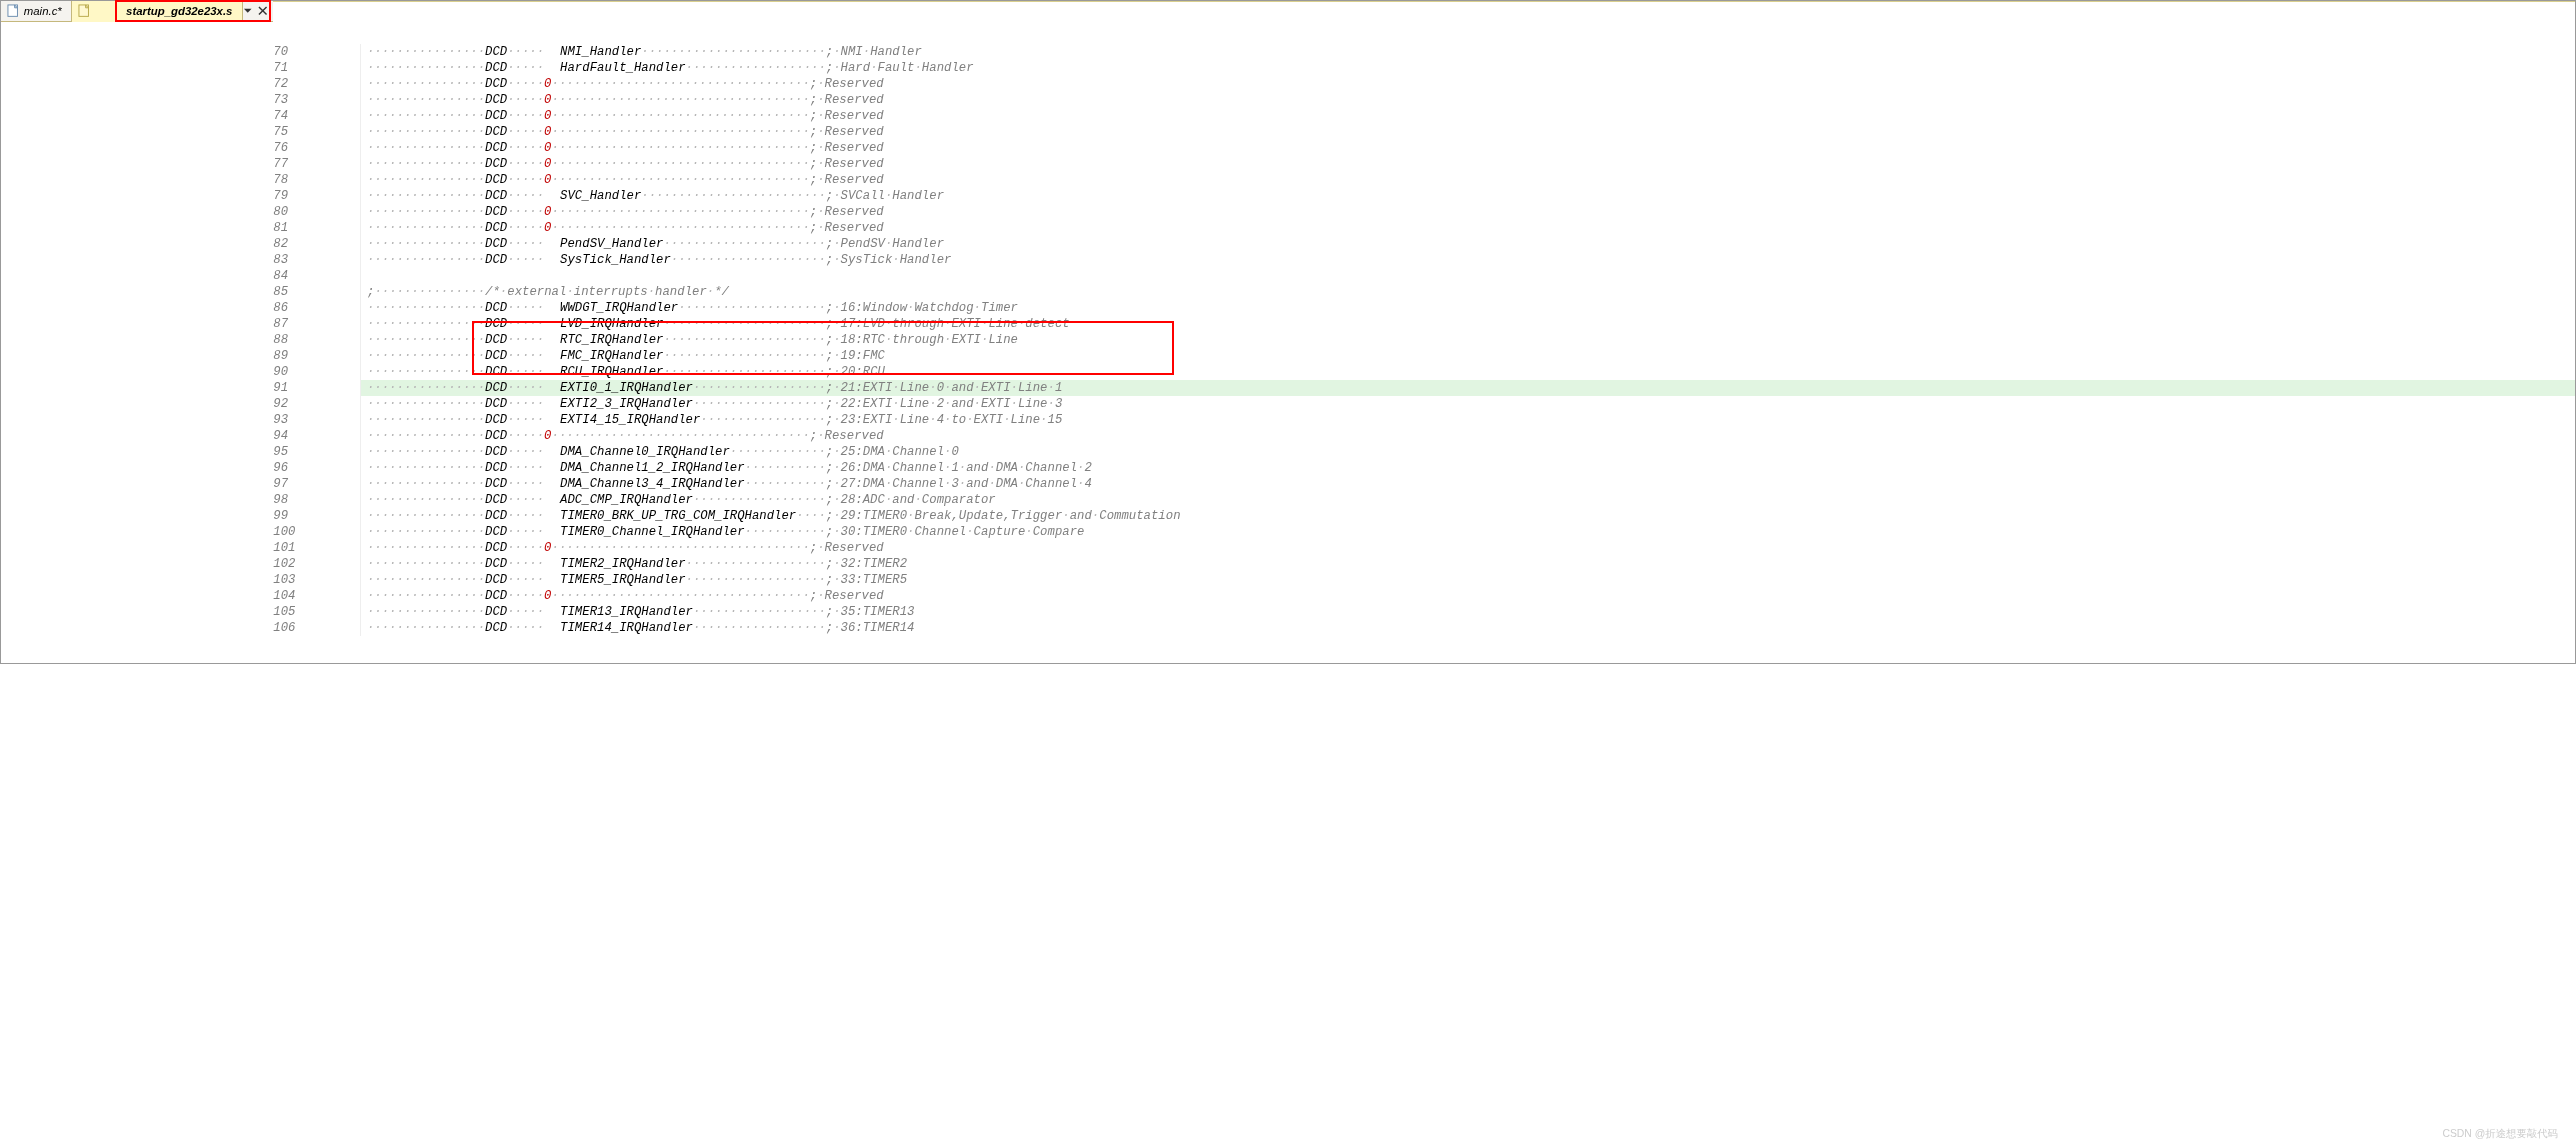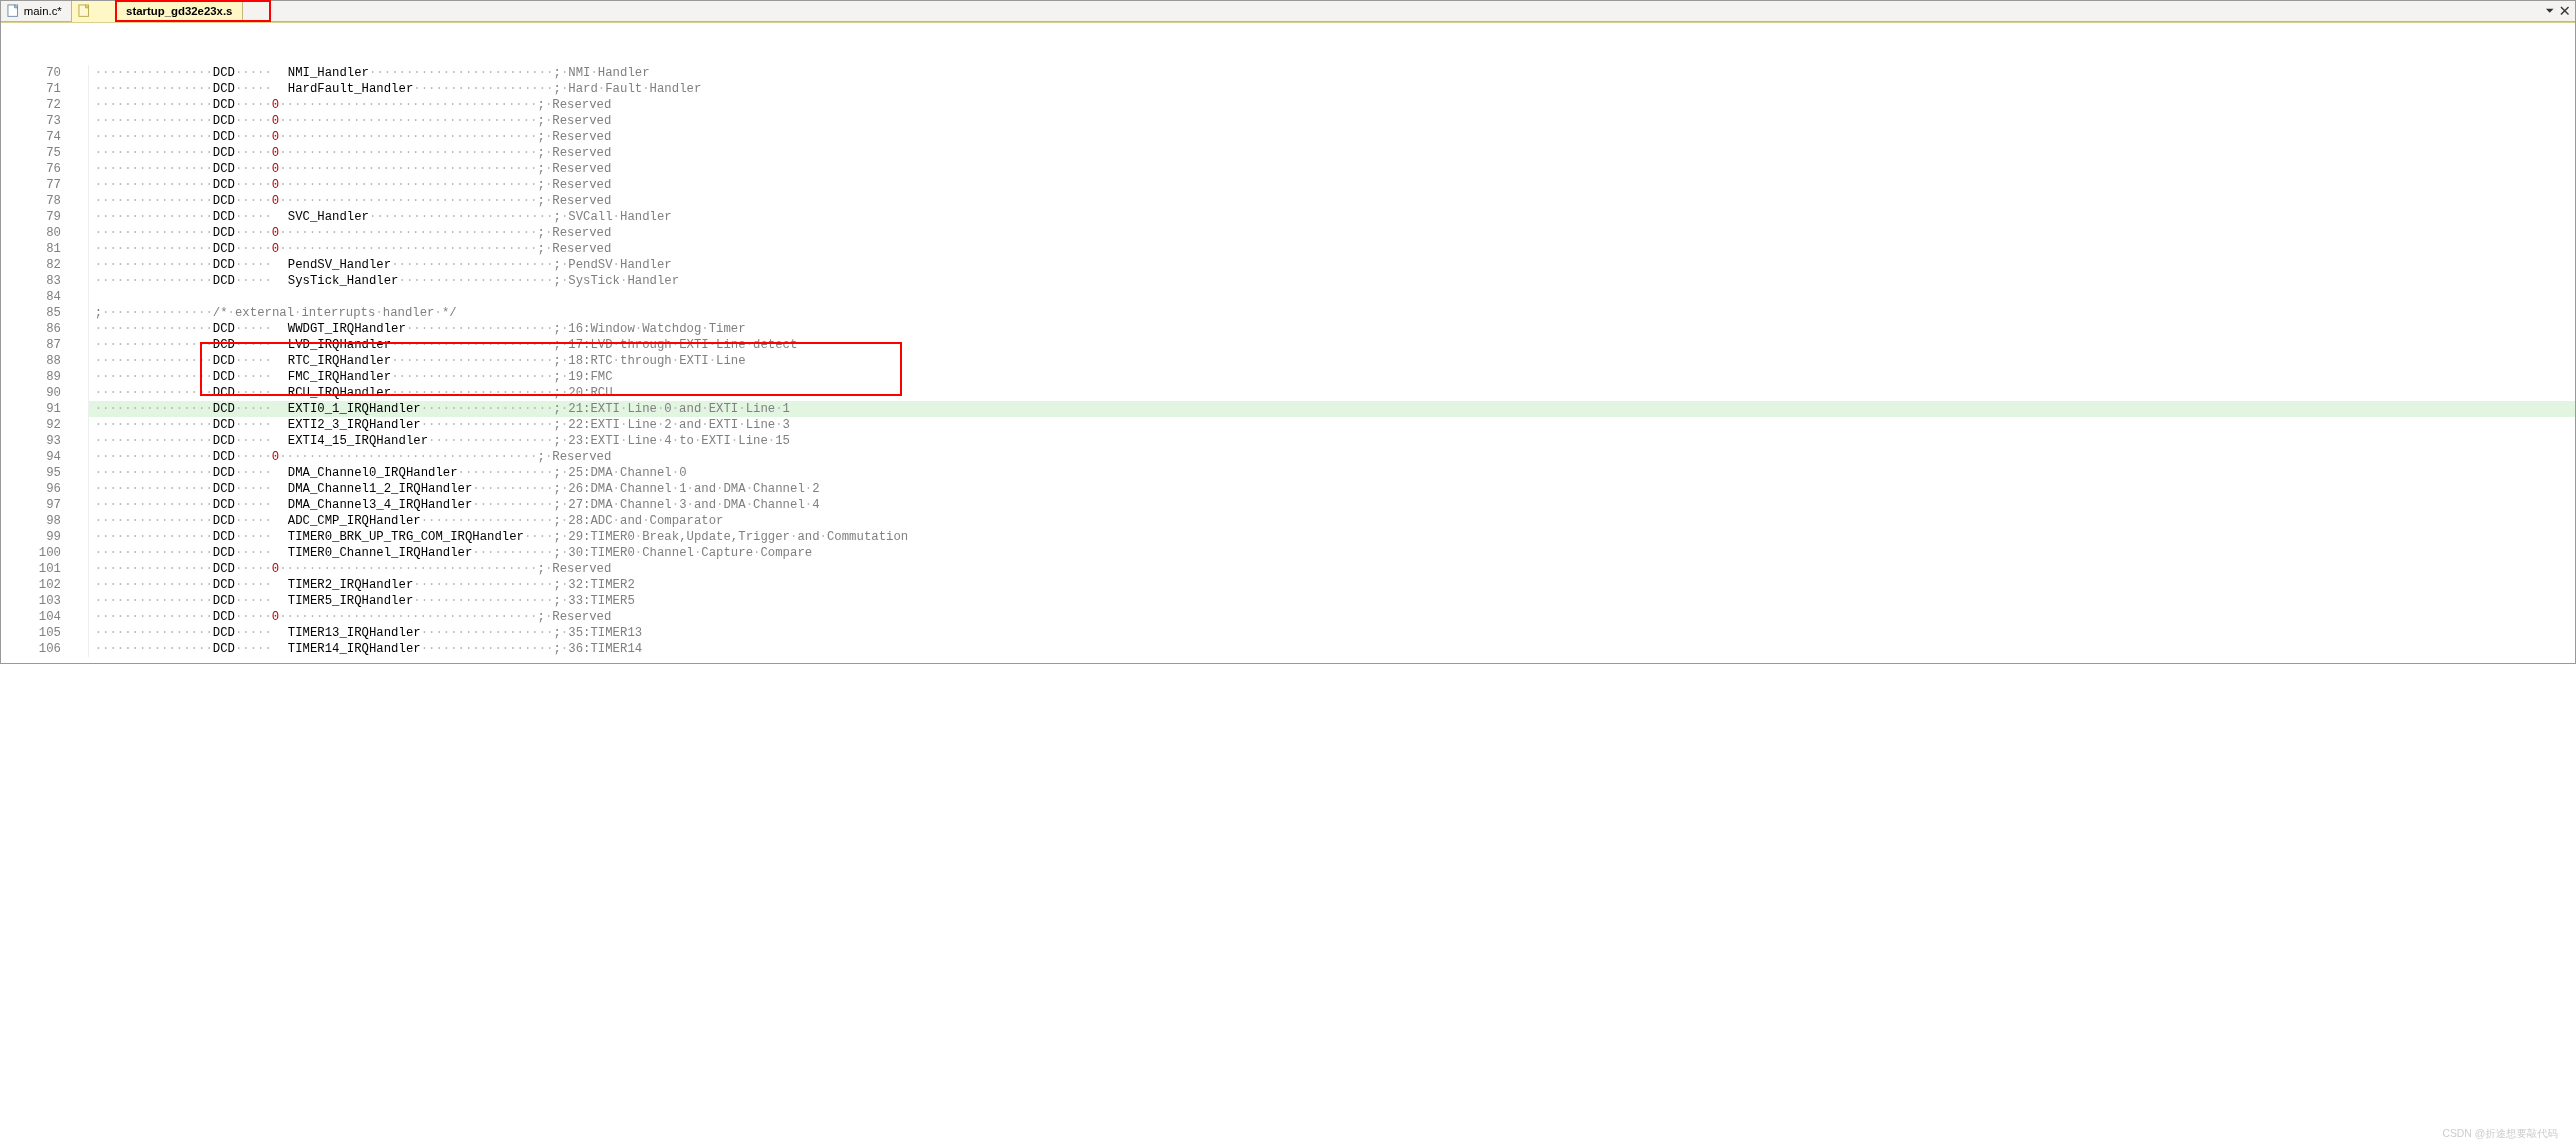--- a/index.html
+++ b/index.html
@@ -7,21 +7,21 @@
   font-family: "Consolas", "Courier New", monospace;
   font-size: 12.3px;
   background: #fff;
   overflow: hidden;
 }
 .window {
   width: 100%;
   height: 664px;
   border: 0.9px solid #999;
   display: flex;
-  flex-direction: column;
+  font-style: italic;
 }
 .tabbar {
   display: flex;
   align-items: center;
   background: #f5f3ef;
   border-bottom: 0.9px solid #c5b87c;
   height: 21px;
   position: relative;
 }
 .tab {
@@ -68,21 +68,20 @@
 }
 .line {
   display: flex;
   height: 16px;
   line-height: 16px;
   position: relative;
 }
 .line.highlight { background: #e1f5e1; }
 .gutter {
   width: 88px;
-  text-align: right;
   padding-right: 27px;
   color: #808080;
   background: #fff;
   border-right: 0.9px solid #eee;
   flex-shrink: 0;
   user-select: none;
 }
 .code {
   padding-left: 5.7px;
   position: relative;

